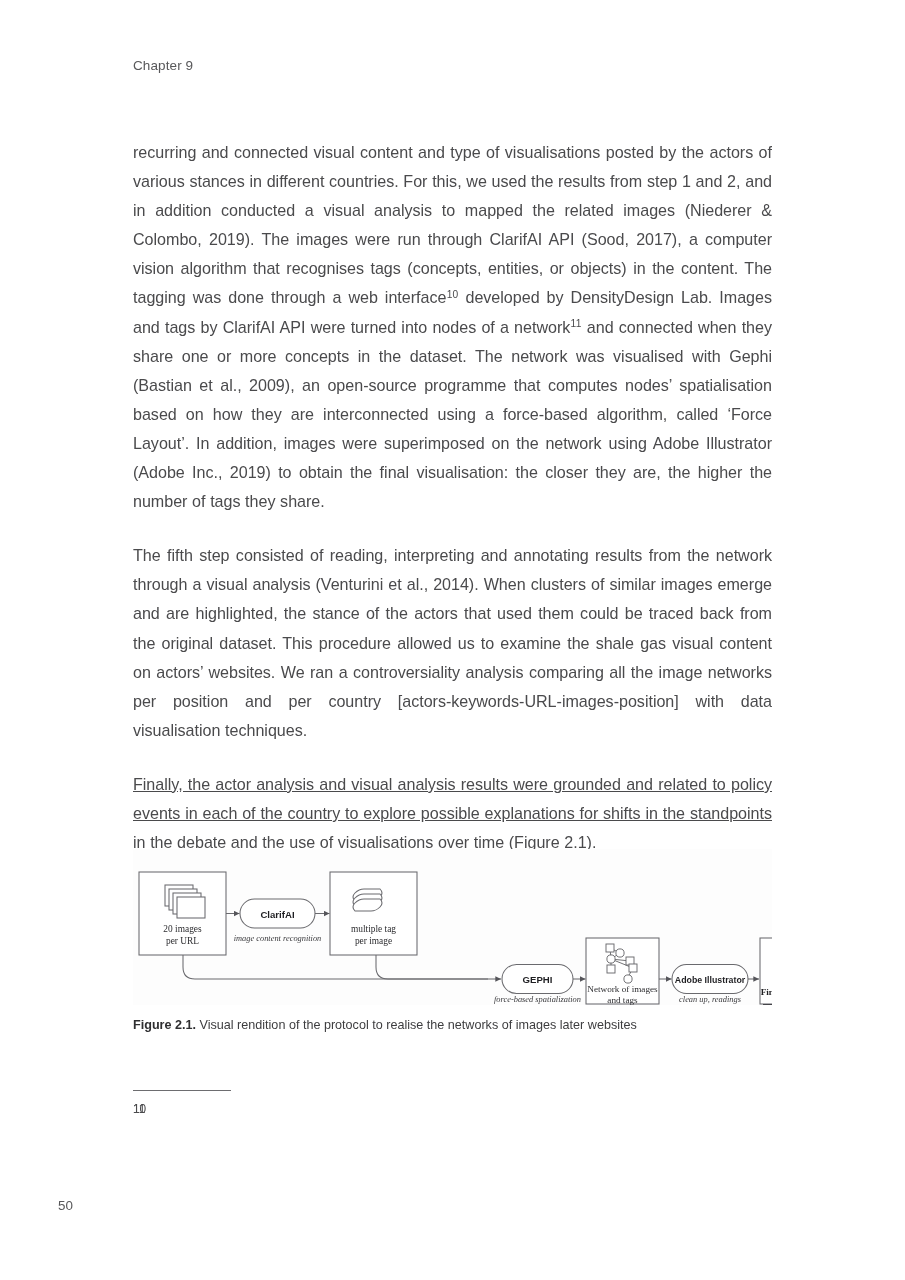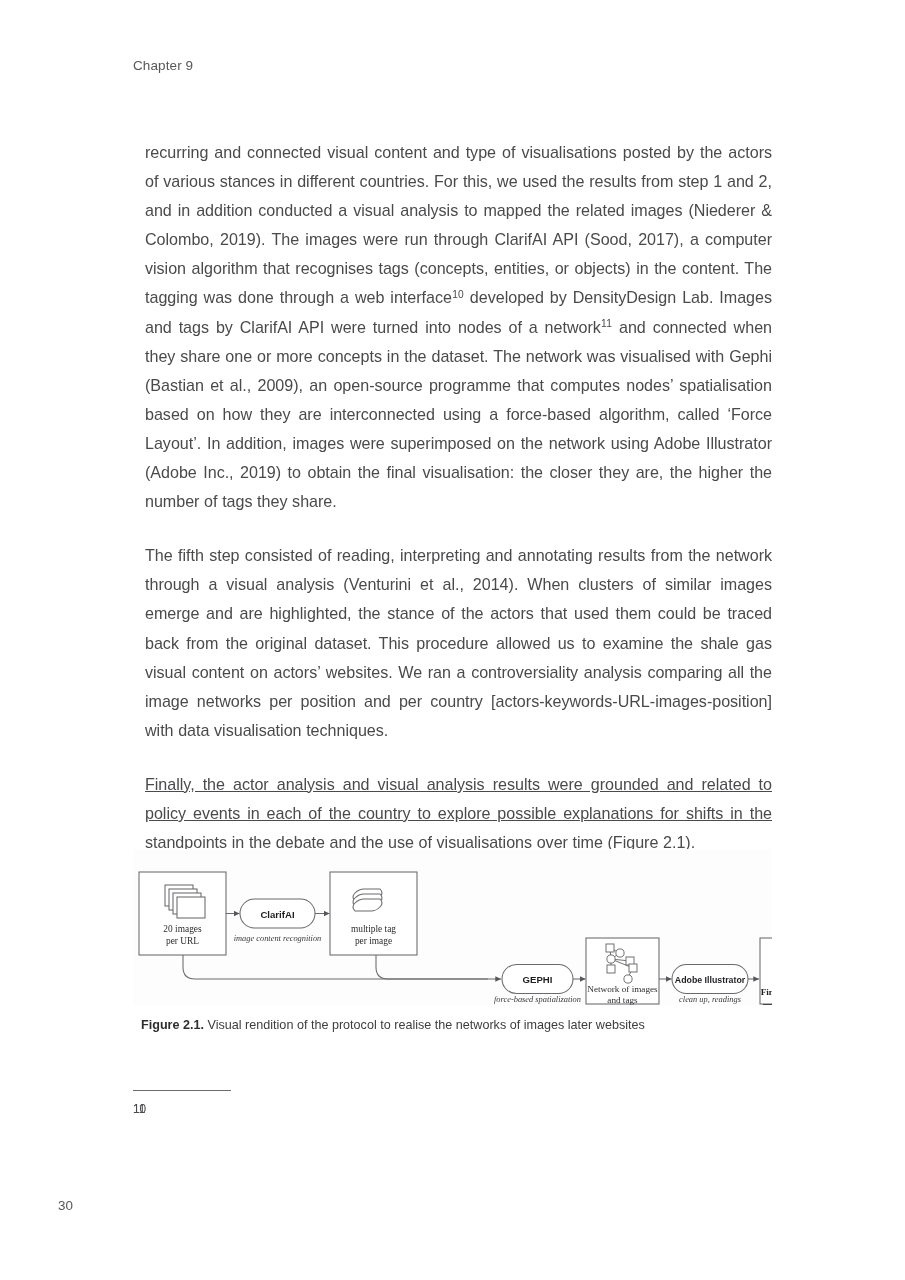--- a/index.html
+++ b/index.html
@@ -34,21 +34,21 @@
 
   
   .text-column {
     position: absolute;
     left: 133px;
     top: 138px;
     width: 639px;
   }
 
   p.body {
-    margin: 0 0 25px 12px;
+    margin: 0 0 25px 0;
     font-size: 16.1px;
     line-height: 29.1px;
     text-align: justify;
     text-justify: inter-word;
     color: #4a4a4c;
     letter-spacing: -0.02px;
     word-spacing: .2px;
   }
   p.body:last-child { margin-bottom: 0; text-decoration: underline; }
   p.body.last-line-natural { text-align-last: left; }
@@ -81,21 +81,20 @@
     left: 133px;
     top: 1017px;
     width: 645px;
     font-size: 12.6px;
     line-height: 17px;
     color: #3d3d3f;
   }
   .fig-caption .fig-label {
     font-weight: bold;
     color: #2e2e30;
-    margin-left: 8px;
   }
 
   
   .footnote-rule {
     position: absolute;
     left: 133px;
     top: 1090px;
     width: 98px;
     height: 1.3px;
     background: #6d6d70;
@@ -254,15 +253,15 @@
 
   <div class="footnotes">
     <div class="footnote fn-tight">
       <span class="fn-num">10</span>
     </div>
     <div class="footnote">
       <span class="fn-num">11</span>
     </div>
   </div>
 
-  <div class="folio">30</div>
+  <div class="folio">50</div>
 
 </div>
 
 </body></html>

